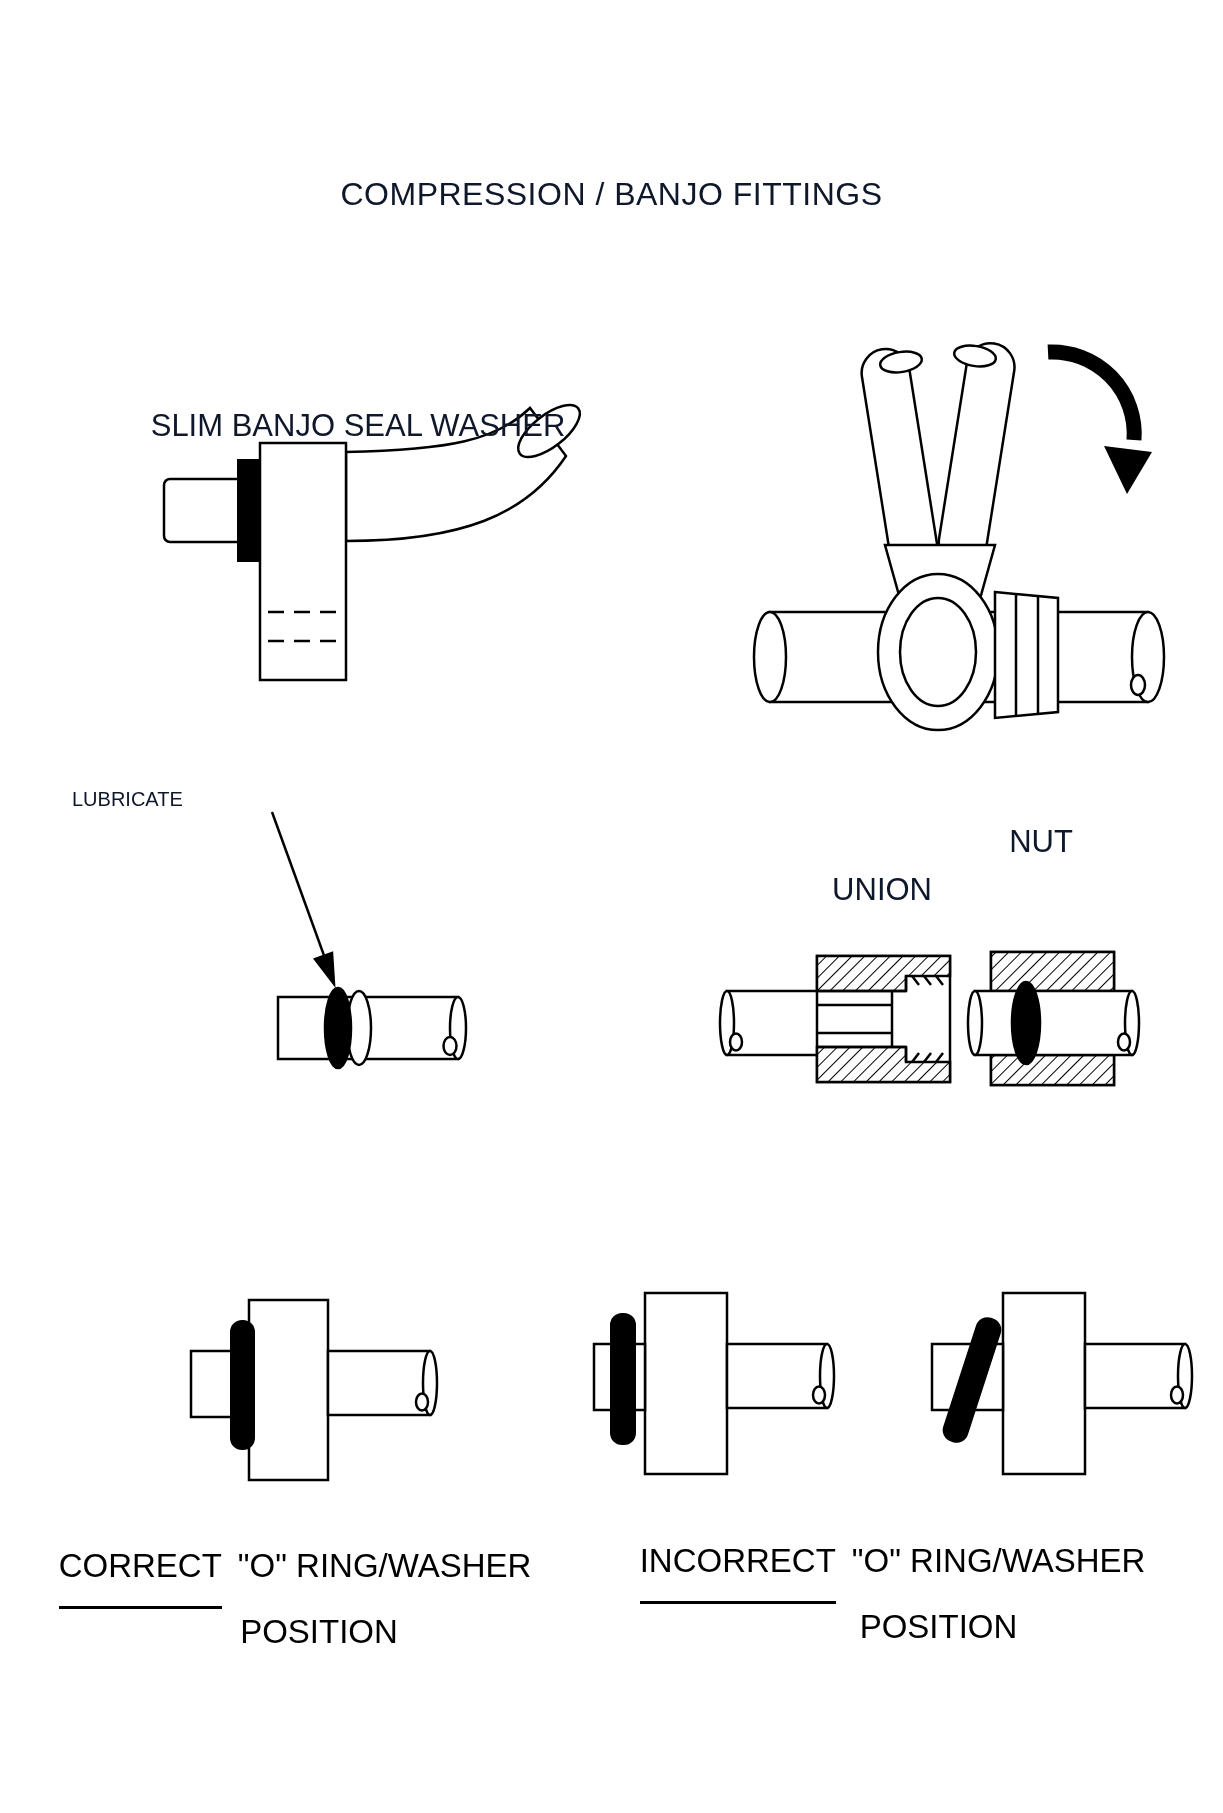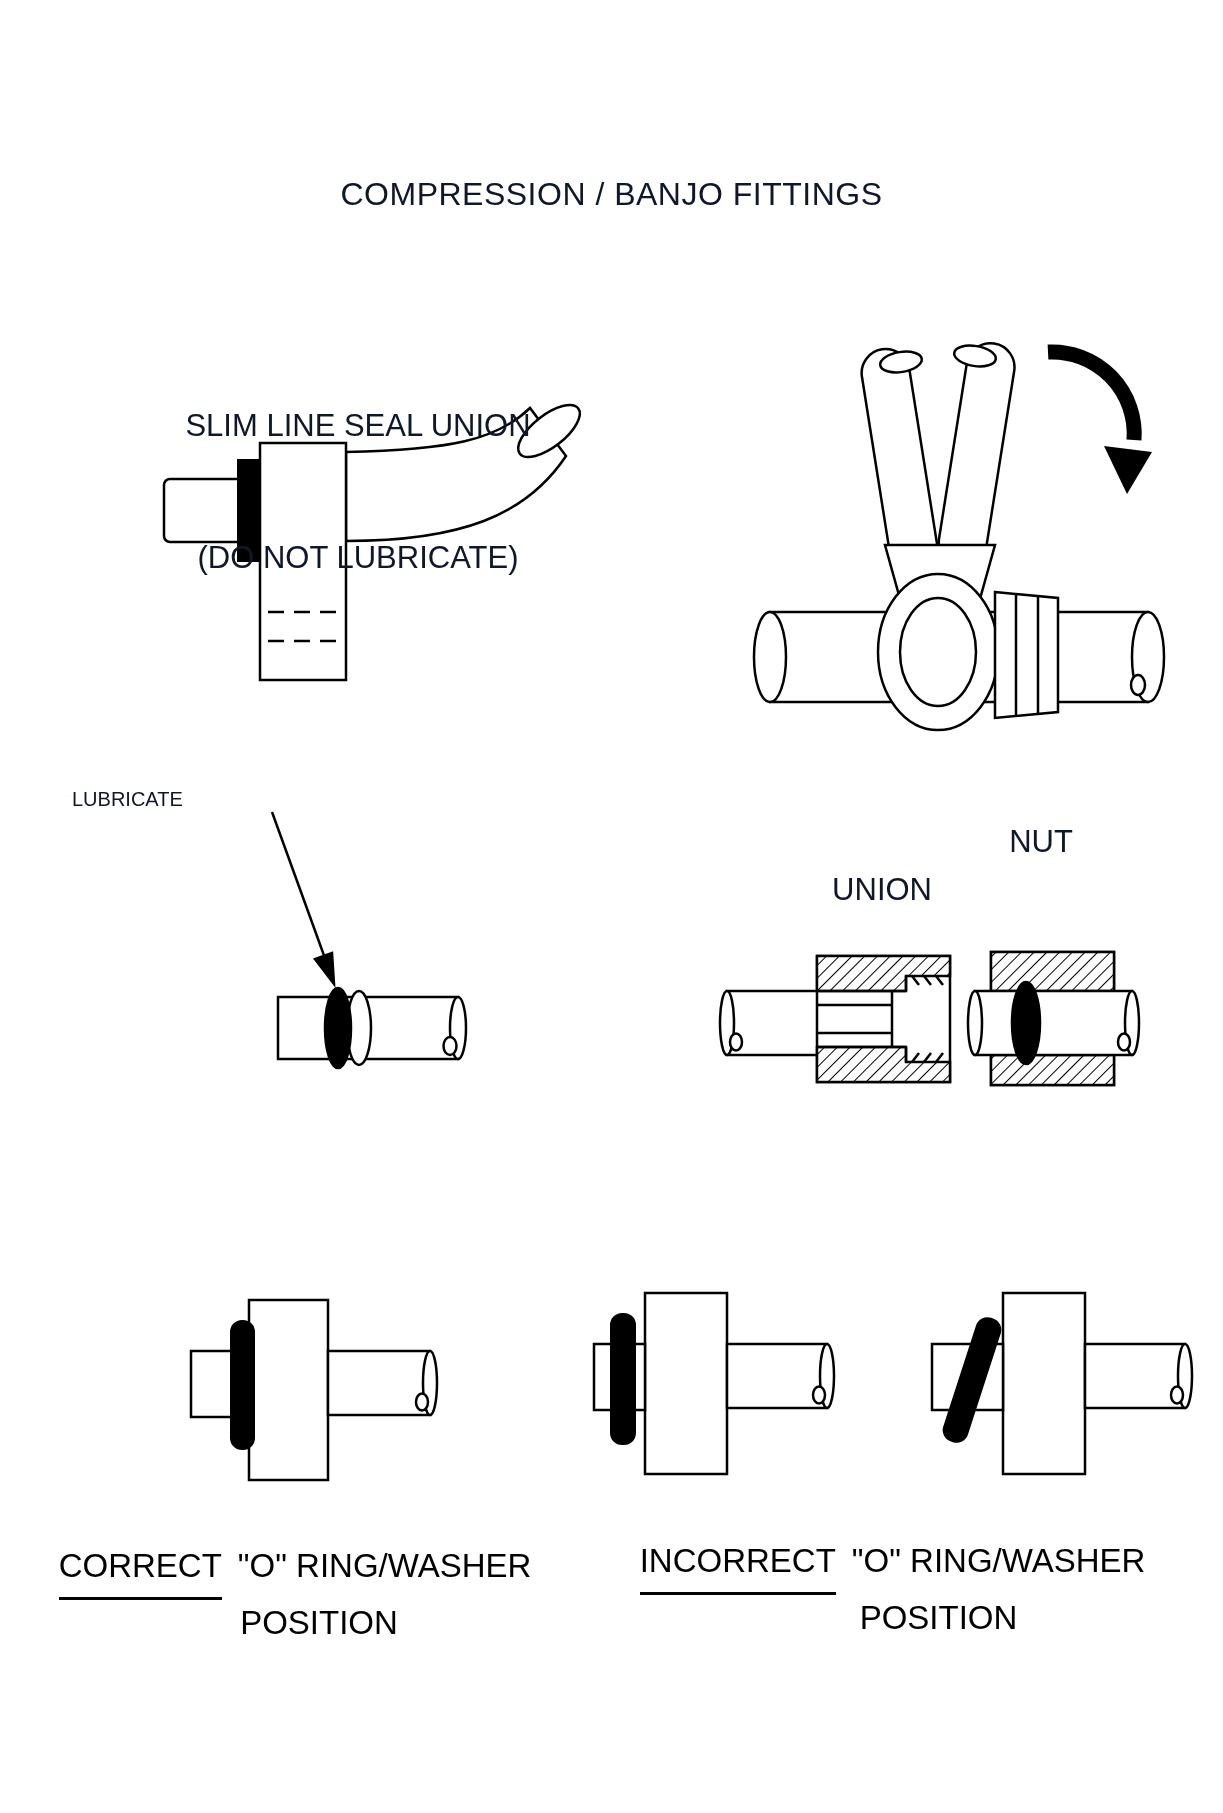--- a/index.html
+++ b/index.html
@@ -24,21 +24,21 @@
   }
   .lubricate { left: 72px; top: 788px; font-size: 20px; }
   .union-label { left: 792px; top: 872px; width: 140px; text-align: right; font-size: 31px; }
   .nut-label  { left: 971px; top: 824px; width: 140px; text-align: center; font-size: 31px; }
   .caption { position: absolute; font-size: 33px; line-height: 1.42; text-align: center; color:#000; }
   .caption-correct   { left: 50px;  top: 1543px; width: 490px; }
   .caption-incorrect { left: 625px; top: 1538px; width: 535px; }
   .kw {
     display: inline-block;
     border-bottom: 3px solid #000;
-    padding-bottom: 7px;
+    padding-bottom: 16px;
     margin-right: 16px;
   }
   .pos-correct   { transform: translateX(24px); }
   .pos-incorrect { transform: translateX(46px); }
 </style>
 </head>
 <body>
 
 <div class="canvas">
 
@@ -166,22 +166,21 @@
       <ellipse cx="1177" cy="1395" rx="6" ry="8.5"></ellipse>
       <g transform="rotate(18 972 1380)">
         <rect x="959" y="1315" width="26" height="130" rx="12" fill="#000" stroke="none"></rect>
       </g>
     </g>
   </svg>
 
   <div class="label title">COMPRESSION / BANJO FITTINGS</div>
 
   <div class="label slimline">
-    <div>SLIM LINE SEAL UNION</div>
-    <div>(DO NOT LUBRICATE)</div>
+    <div>SLIM BANJO SEAL WASHER</div>
   </div>
 
   <div class="label lubricate">LUBRICATE</div>
 
   <div class="label union-label">UNION</div>
 
   <div class="label nut-label">NUT</div>
 
   <div class="caption caption-correct">
     <div>

